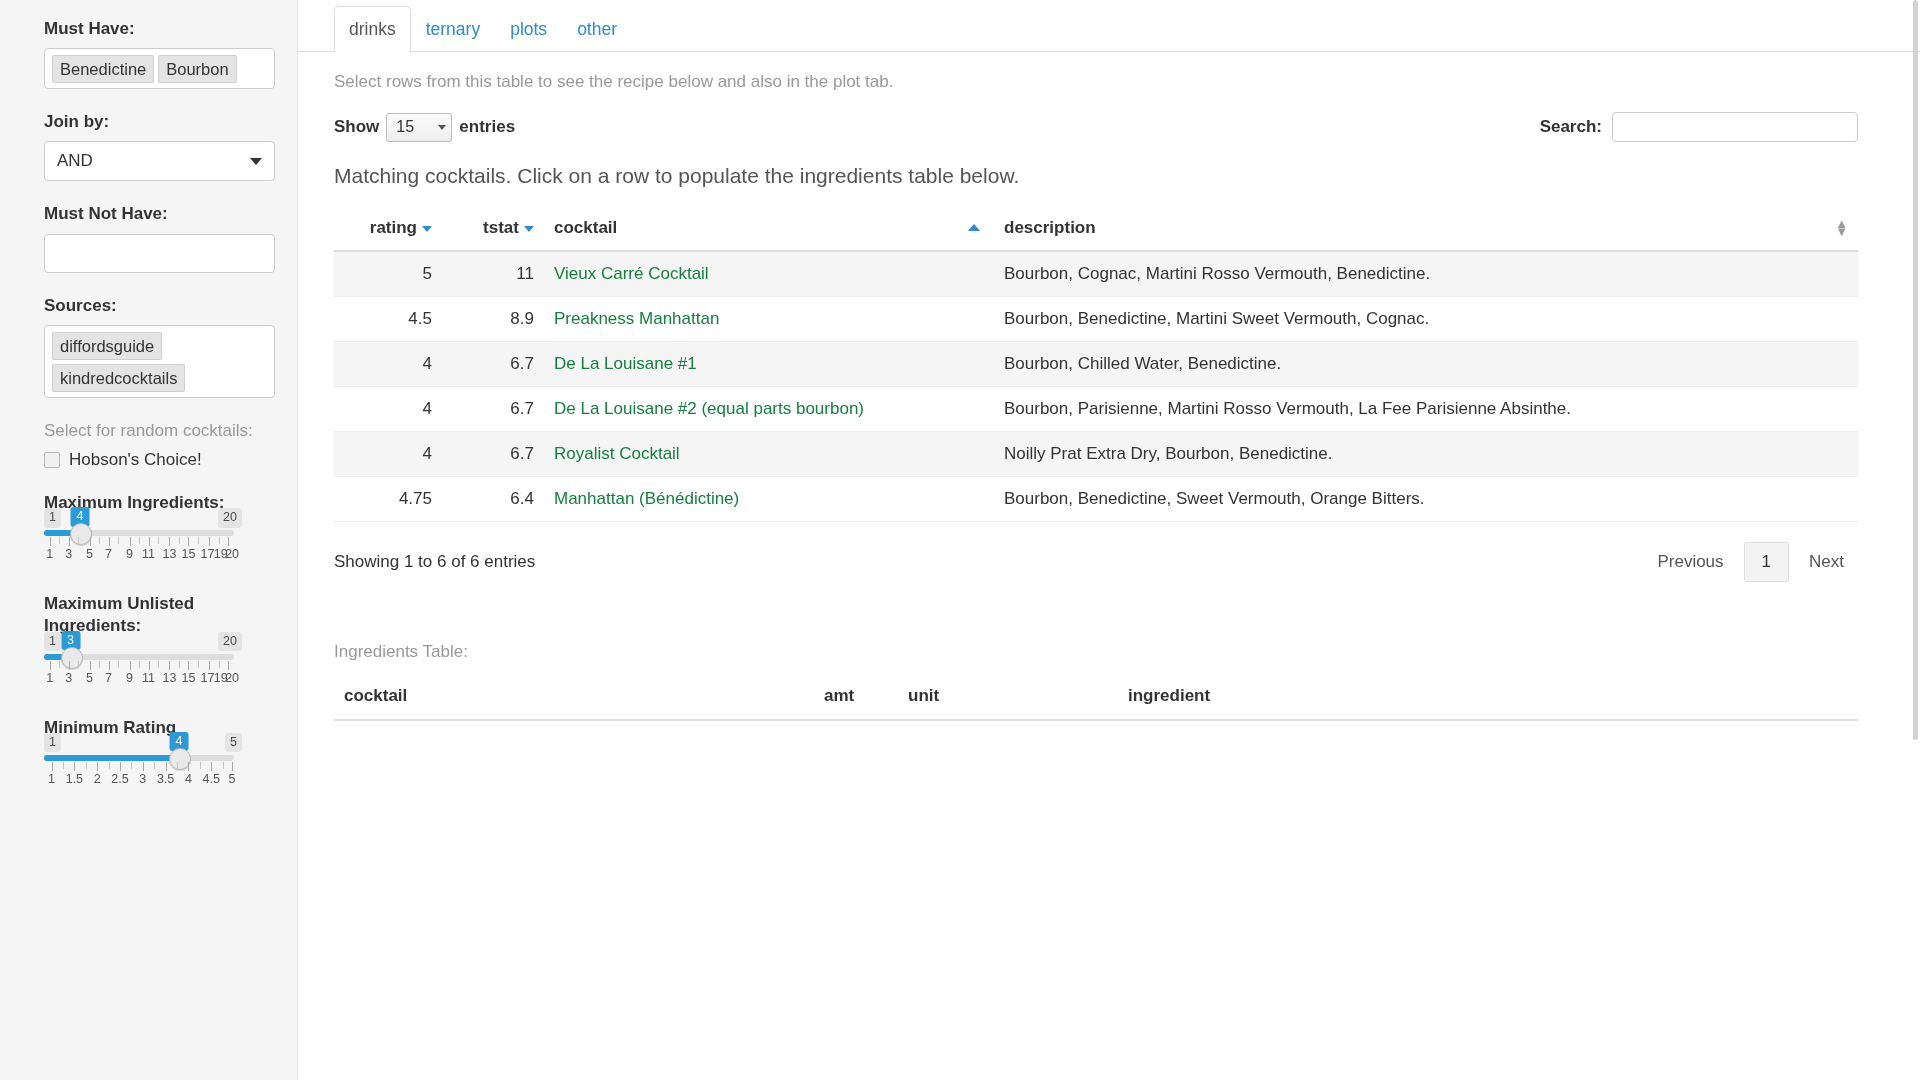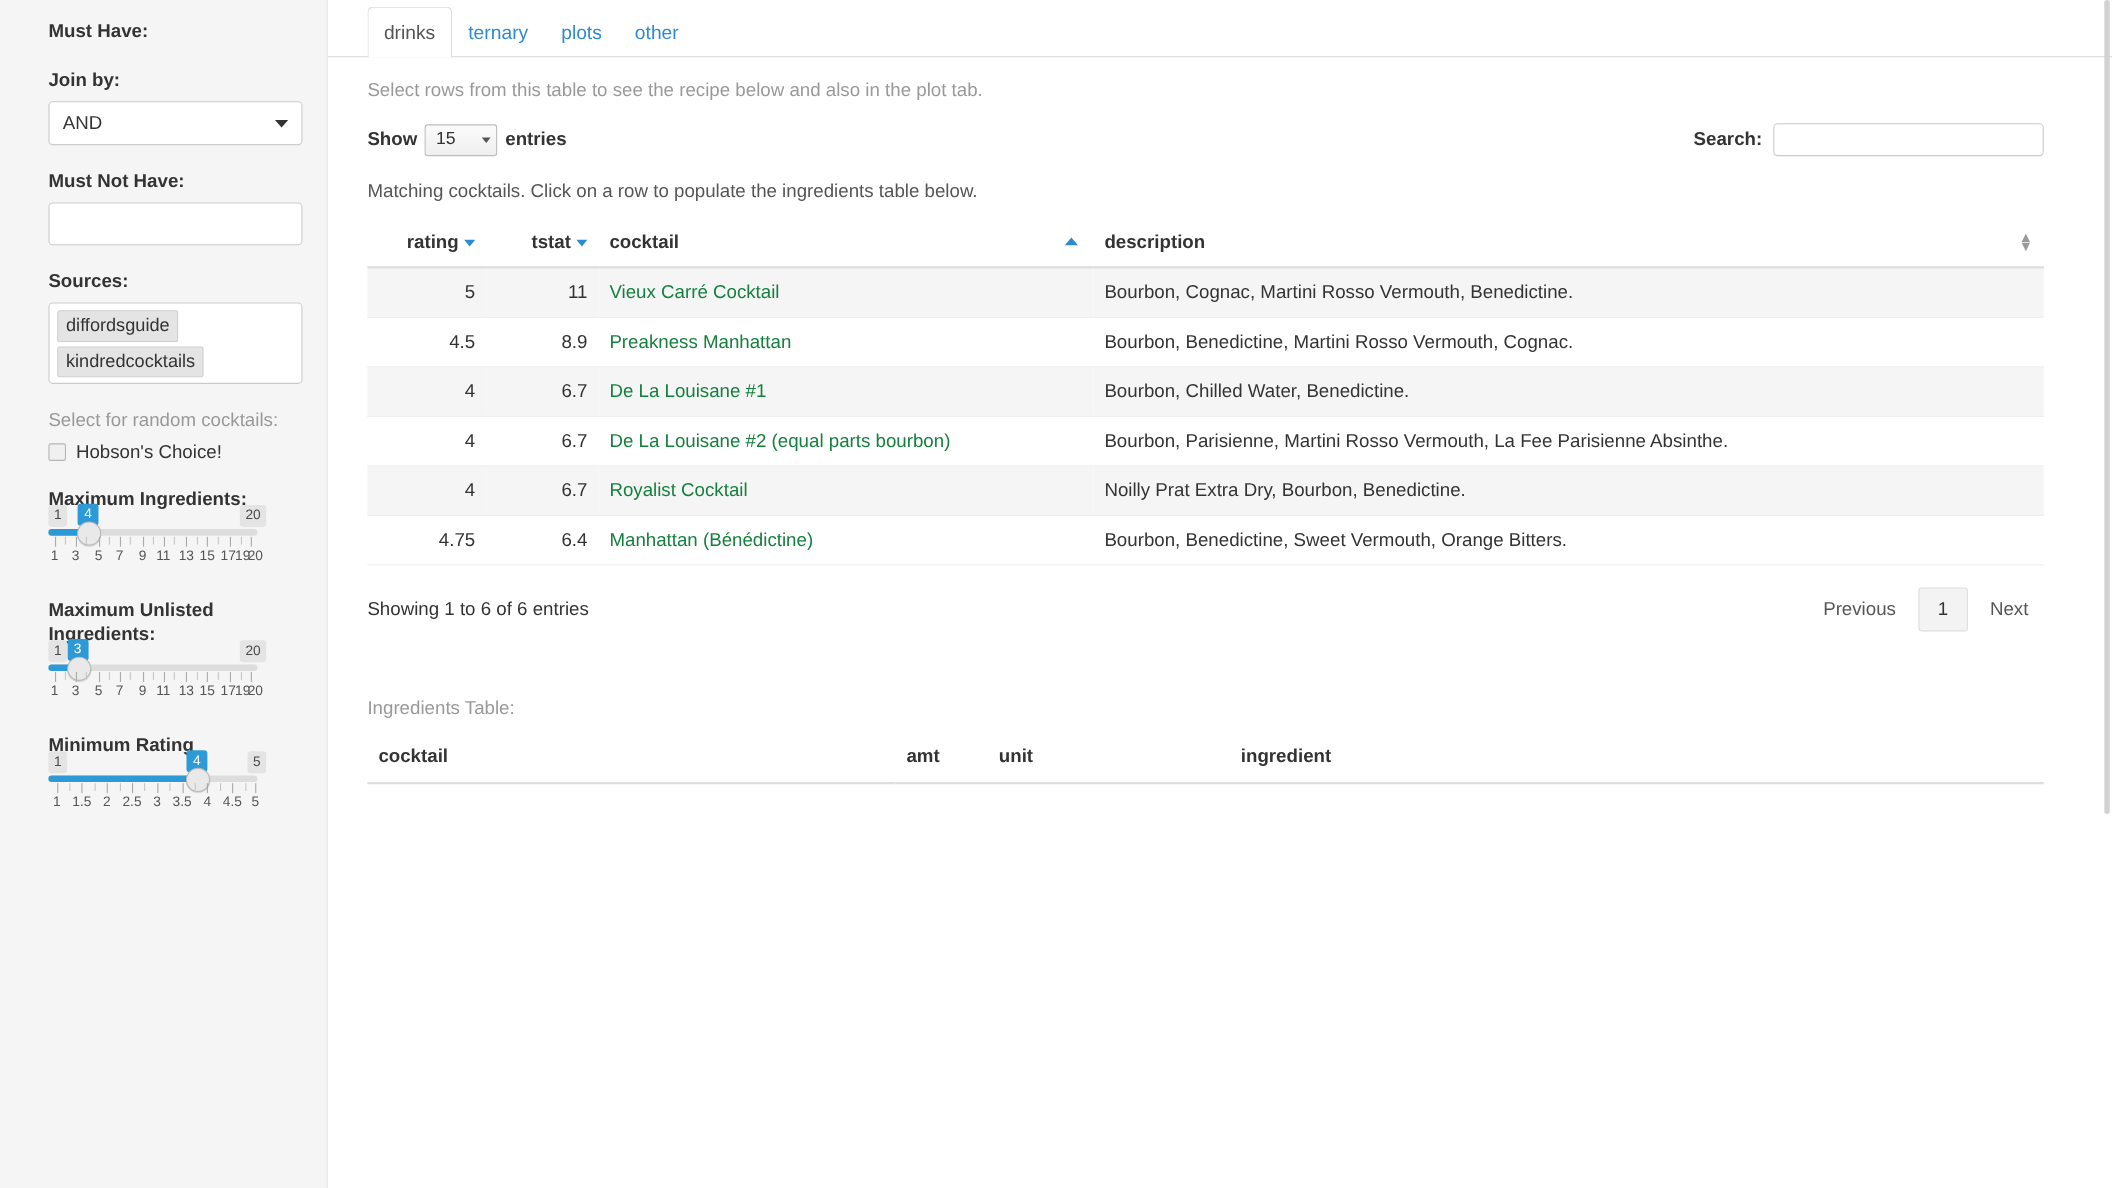--- a/index.html
+++ b/index.html
@@ -276,21 +276,21 @@
     box-sizing: border-box;
     border: 1px solid #cccccc;
     border-radius: 4px;
     padding: 0 8px;
     font-size: 16px;
     font-family: "Liberation Sans", sans-serif;
     color: #333;
   }
 
   .table-note {
-    font-size: 17px;
+    font-size: 21px;
     color: #555;
     margin-top: 22px;
   }
 
   table.dt {
     width: 100%;
     border-collapse: collapse;
     margin-top: 17px;
     font-size: 17px;
   }
@@ -396,20 +396,24 @@
 </style>
 </head>
 <body>
 
 <div class="app">
 
   <aside class="sidebar">
 
     <div class="group">
       <div class="field-label">Must Have:</div>
+      <div class="token-box">
+        <span class="token">Benedictine</span>
+        <span class="token">Bourbon</span>
+      </div>
     </div>
 
     <div class="group">
       <div class="field-label">Join by:</div>
       <div class="select-box">
         <span>AND</span>
         <span class="caret-down"></span>
       </div>
     </div>
 
@@ -627,21 +631,21 @@
           <tr class="odd">
             <td class="num">5</td>
             <td class="num">11</td>
             <td><span class="cell-link">Vieux Carré Cocktail</span></td>
             <td>Bourbon, Cognac, Martini Rosso Vermouth, Benedictine.</td>
           </tr>
           <tr class="even">
             <td class="num">4.5</td>
             <td class="num">8.9</td>
             <td><span class="cell-link">Preakness Manhattan</span></td>
-            <td>Bourbon, Benedictine, Martini Rosso Vermouth, Cognac.</td>
+            <td>Bourbon, Benedictine, Martini Sweet Vermouth, Cognac.</td>
           </tr>
           <tr class="odd">
             <td class="num">4</td>
             <td class="num">6.7</td>
             <td><span class="cell-link">De La Louisane #1</span></td>
             <td>Bourbon, Chilled Water, Benedictine.</td>
           </tr>
           <tr class="even">
             <td class="num">4</td>
             <td class="num">6.7</td>

